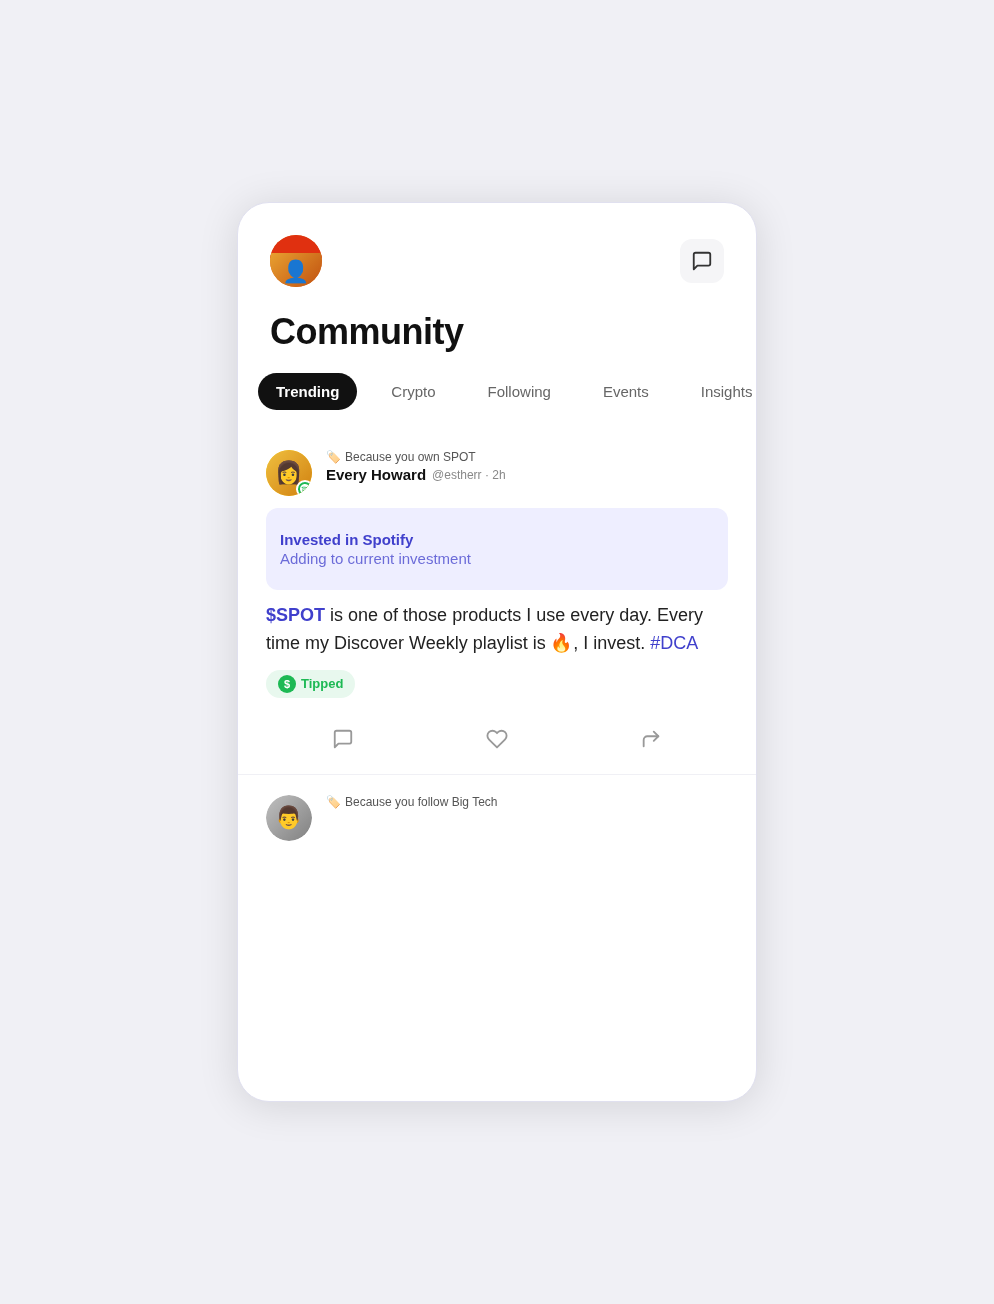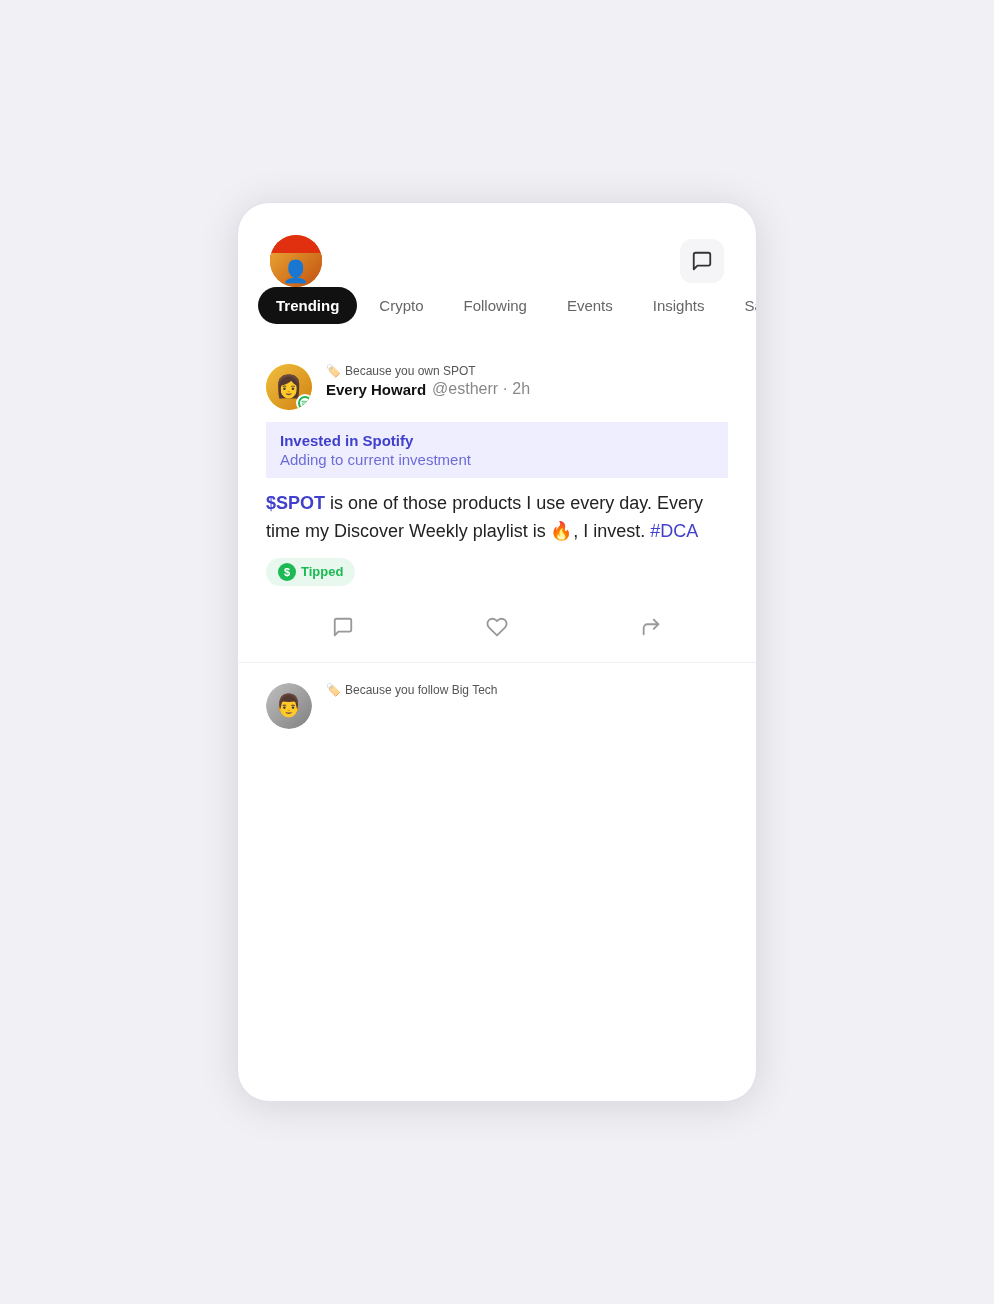--- a/index.html
+++ b/index.html
@@ -63,21 +63,21 @@
       font-size: 36px;
       font-weight: 800;
       color: #111;
       padding: 24px 32px 20px 32px;
       letter-spacing: -0.5px;
     }
     .tabs-container {
       display: flex;
       align-items: center;
       padding: 0 20px;
-      gap: 4px;
+      gap: 16px;
       overflow-x: auto;
       scrollbar-width: none;
       margin-bottom: 8px;
     }
     .tabs-container::-webkit-scrollbar { display: none; }
     .tab {
       padding: 10px 18px;
       border-radius: 20px;
       font-size: 15px;
       font-weight: 400;
@@ -152,30 +152,30 @@
       align-items: center;
       gap: 6px;
       font-size: 15px;
     }
     .author-name {
       font-weight: 700;
       color: #111;
     }
     .author-handle {
       color: #888;
-      font-size: 16px;
+      font-size: 12px;
     }
     .verified-icon {
       color: #1d9bf0;
       font-size: 15px;
     }
     .investment-badge {
       background: #eeeeff;
-      border-radius: 0;
-      padding: 10px 14px;
+      border-radius: 12px;
+      padding: 23px 14px;
       margin-bottom: 12px;
       cursor: pointer;
     }
     .investment-title {
       font-size: 15px;
       font-weight: 700;
       color: #4040cc;
       margin-bottom: 2px;
     }
     .investment-sub {
@@ -257,20 +257,21 @@
         <div style="font-size:22px;margin-bottom:2px;">👤</div>
       </div>
     </div>
     <button class="msg-icon-btn">
       <svg width="22" height="22" viewBox="0 0 24 24" fill="none" stroke="#333" stroke-width="2" stroke-linecap="round" stroke-linejoin="round">
         <path d="M21 15a2 2 0 0 1-2 2H7l-4 4V5a2 2 0 0 1 2-2h14a2 2 0 0 1 2 2z"></path>
       </svg>
     </button>
   </div>
 
+  <h1 class="page-title">Community</h1>
 
   <div class="tabs-container">
     <button class="tab active">Trending</button>
     <button class="tab">Crypto</button>
     <button class="tab">Following</button>
     <button class="tab">Events</button>
     <button class="tab">Insights</button>
     <button class="tab">Saved</button>
   </div>
 

